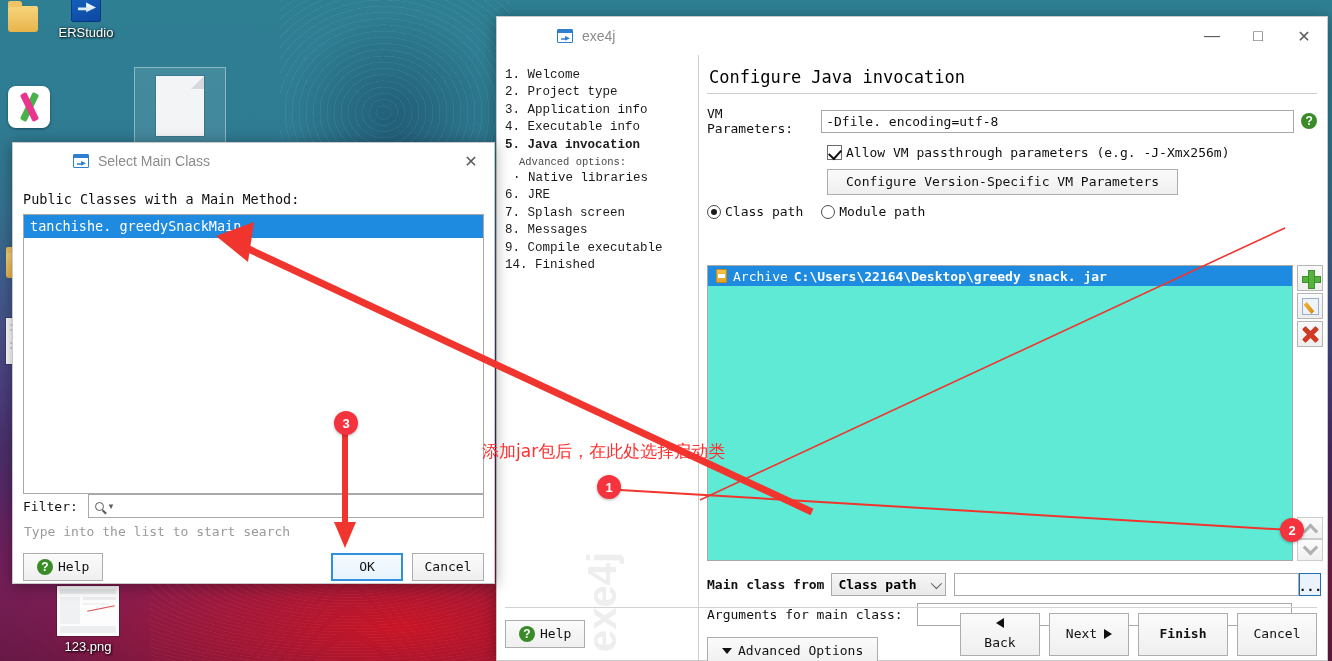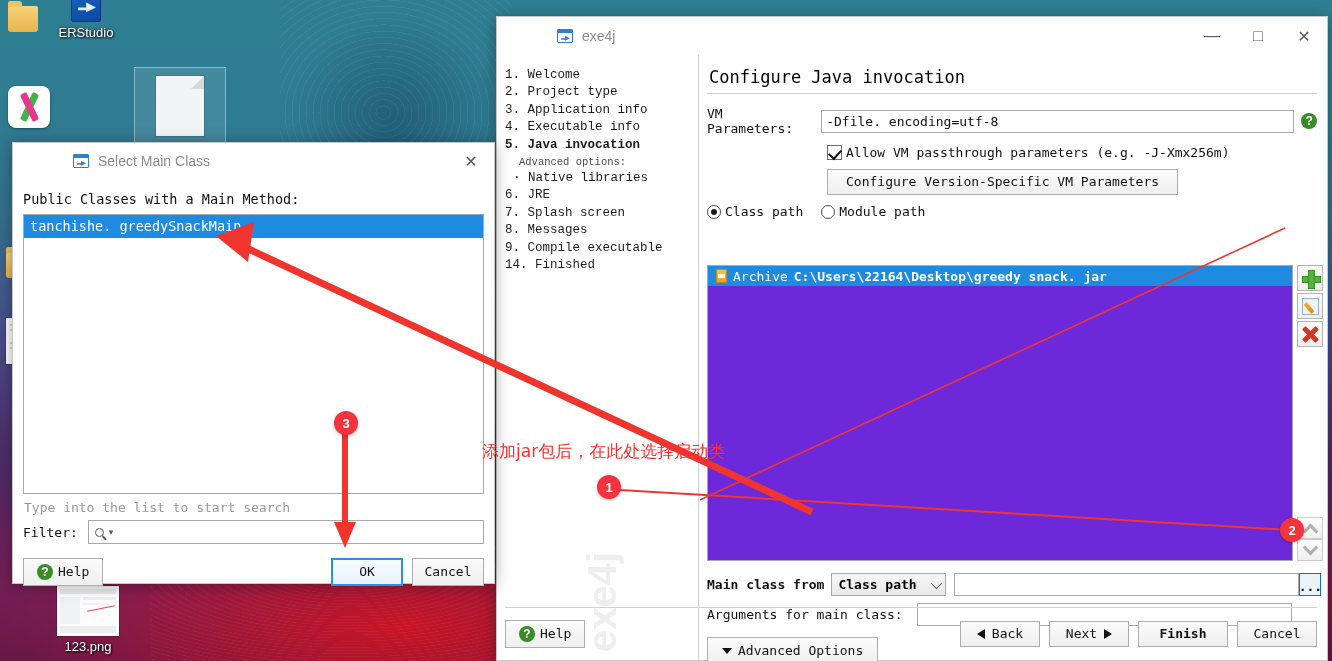--- a/index.html
+++ b/index.html
@@ -213,21 +213,21 @@
     width: 14px; height: 14px; border-radius: 50%; border: 1px solid #4a4a4a;
     background: #fff; position: relative; flex: 0 0 auto;
   }
   .radio.on::after {
     content: ""; position: absolute; left: 3px; top: 3px; width: 6px; height: 6px;
     border-radius: 50%; background: #1a1a1a;
   }
 
   #cp-list {
     position: absolute; left: 8px; top: 210px; width: 586px; height: 296px;
-    border: 1px solid #a9a9a9; background: #6d28d9; overflow: hidden;
+    border: 1px solid #a9a9a9; background: #5eead4; overflow: hidden;
   }
   .cp-row {
     height: 20px; display: flex; align-items: center; gap: 6px; padding-left: 8px;
     font-family: "DejaVu Sans Mono", "Liberation Mono", monospace; font-size: 13px;
   }
   .cp-row.sel { background: #1e8ae0; color: #fff; }
   .jar-ico {
     width: 11px; height: 14px; background: linear-gradient(180deg,#f5c242,#e8a02a);
     border: 1px solid #c98a1c; border-radius: 1px; position: relative; flex:0 0 auto;
   }
@@ -505,21 +505,21 @@
     </div>
   </div>
 
   <div id="exe4j-footer-rule"></div>
   <div id="exe4j-footer">
     <span class="btn" style="padding:5px 13px; gap:5px;">
       <span class="help-circle">?</span>
       <span>Help</span>
     </span>
     <span style="margin-left:auto; display:flex; gap:9px;">
-      <span class="btn" style="width:80px; gap:7px;">
+      <span class="btn" style="width:80px; gap:7px;flex-direction:column;">
         <span class="tri-l"></span>
         <span>Back</span>
       </span>
       <span class="btn" style="width:80px; gap:7px;">
         <span>Next</span>
         <span class="tri-r"></span>
       </span>
       <span class="btn" style="width:90px;font-weight:bold;">Finish</span>
       <span class="btn" style="width:80px;">Cancel</span>
     </span>
@@ -532,29 +532,29 @@
     <span class="title-text">Select Main Class</span>
     <span class="winbtns">
       <span class="winbtn">✕</span>
     </span>
   </div>
   <div id="smc-body">
     <div id="smc-label">Public Classes with a Main Method:</div>
     <div id="smc-list">
       <div class="item sel">tanchishe. greedySnackMain</div>
     </div>
-    <div id="smc-hint">Type into the list to start search</div>
     <div id="smc-filterrow">
       <span class="lbl">Filter:</span>
       <span id="smc-filter-input">
         <span class="mag"></span>
         <span style="font-size:9px;color:#5a5a5a;margin-left:3px;">▾</span>
         <span class="mono" style="font-size:13px;color:#111;margin-left:2px;"></span>
       </span>
     </div>
+    <div id="smc-hint">Type into the list to start search</div>
     <div id="smc-footer">
       <span class="btn" style="padding:5px 13px; gap:5px;">
         <span class="help-circle">?</span>
         <span>Help</span>
       </span>
       <span style="margin-left:auto; display:flex; gap:9px;">
         <span class="btn btn-default" style="width:72px;">OK</span>
         <span class="btn" style="width:72px;">Cancel</span>
       </span>
     </div>

